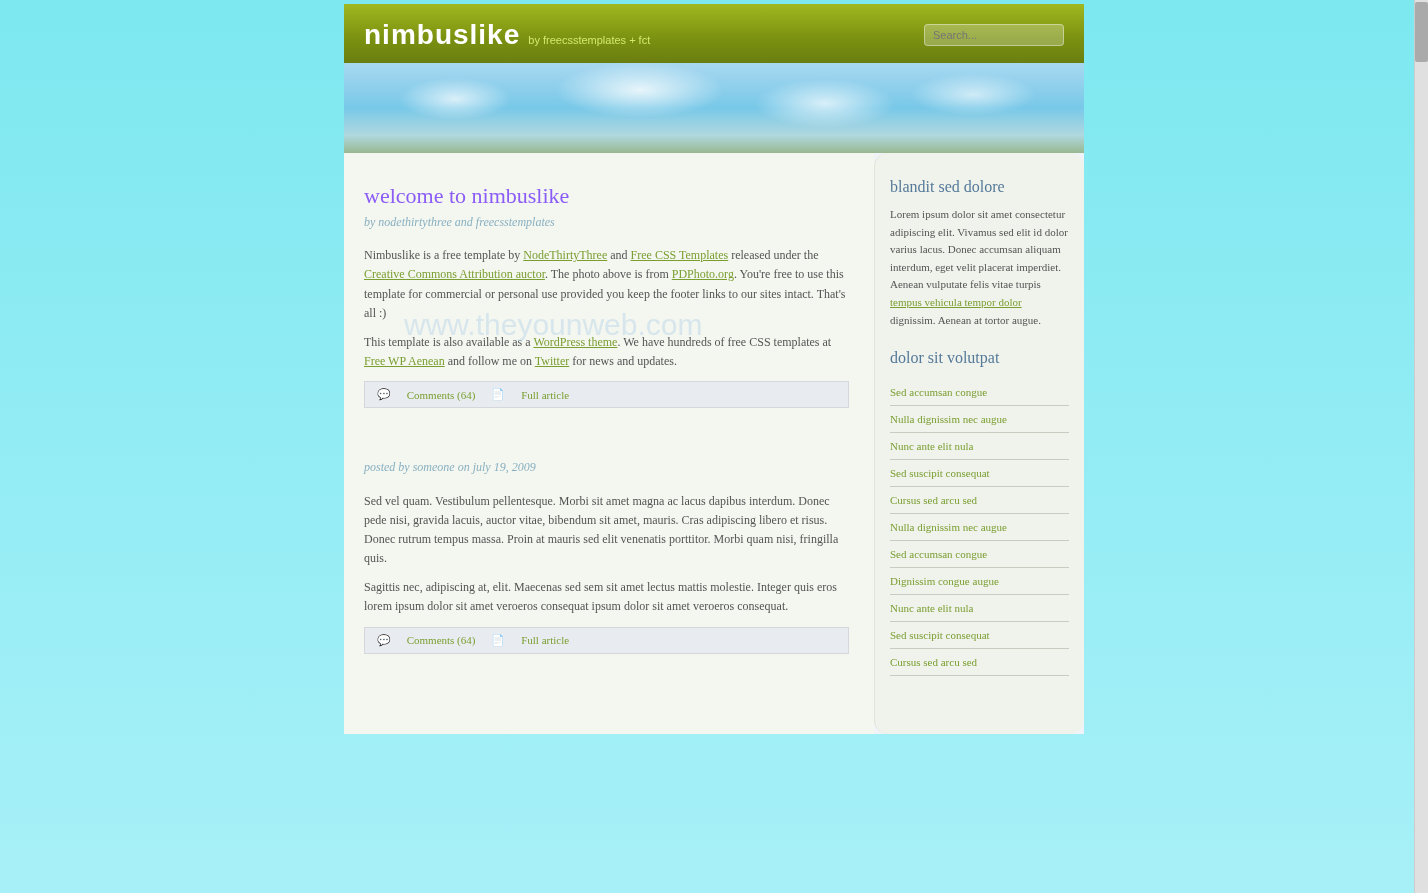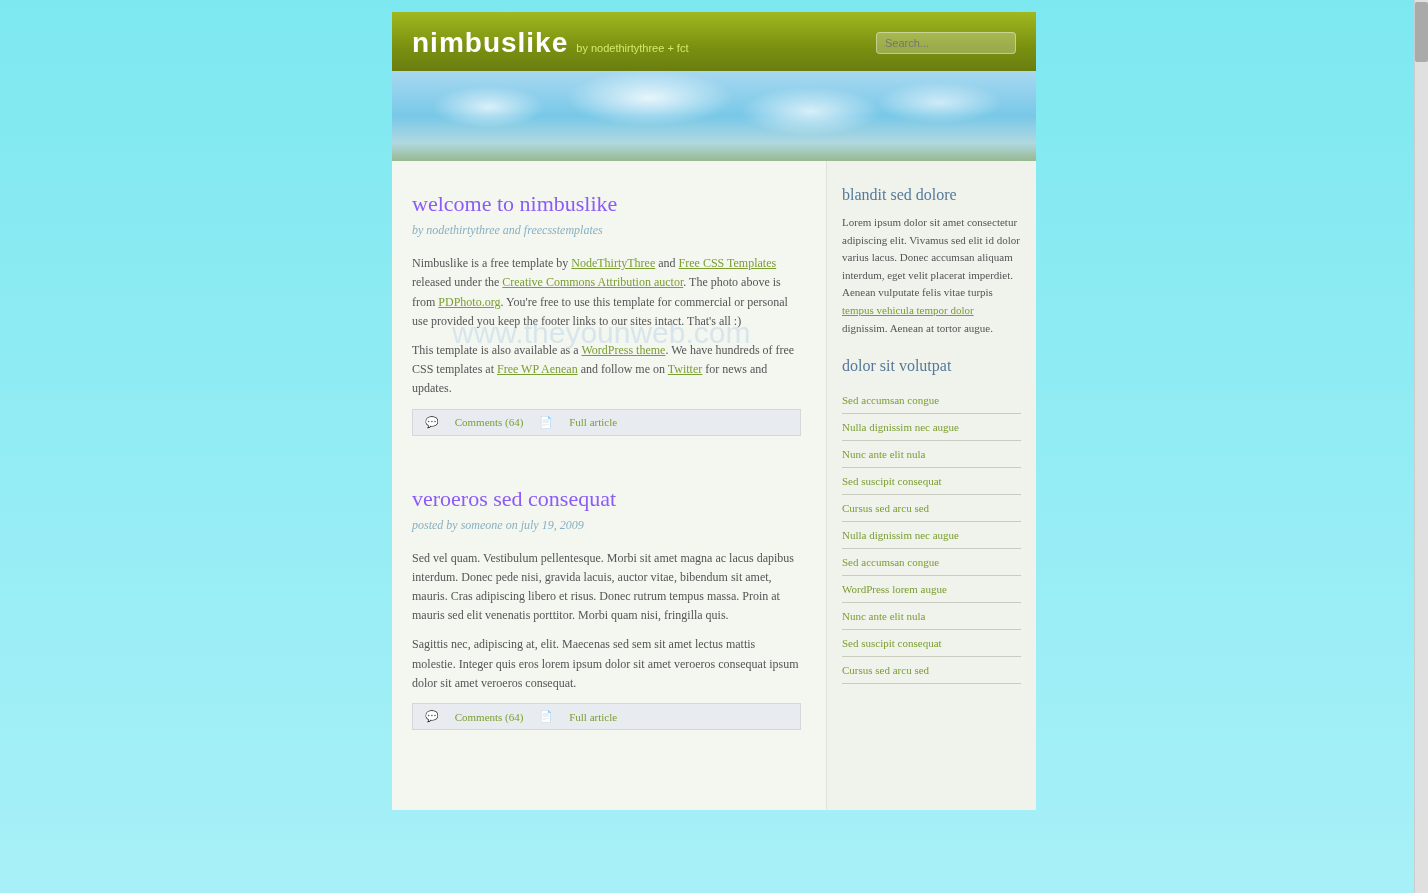--- a/index.html
+++ b/index.html
@@ -9,22 +9,22 @@
       font-size: 13px;
       color: #444;
     }
     .outer-wrapper {
       display: flex;
       justify-content: center;
       min-height: 893px;
       background: linear-gradient(to bottom, #7de8f0 0%, #a8f0f8 100%);
     }
     .site-container {
-      width: 644px;
-      margin: 12px auto;
+      width: 740px;
+      margin: 4px auto;
       background: transparent;
     }
     
     .site-header {
       background: linear-gradient(to bottom, #a0b820 0%, #7a9010 60%, #6a7e10 100%);
       padding: 15px 20px 12px 20px;
       display: flex;
       align-items: center;
       justify-content: space-between;
     }
@@ -100,20 +100,21 @@
     .main-content {
       flex: 1;
       padding: 30px 25px 30px 20px;
       background: #f4f6f0;
     }
     .sidebar {
       width: 210px;
       padding: 25px 15px 25px 15px;
       background: #f0f2ec;
       border-left: 1px solid #e0e4d8;
+      border-radius: 14px;
     }
     
     .article {
       margin-bottom: 30px;
       padding-bottom: 20px;
     }
     .article h2 {
       font-size: 22px;
       font-weight: normal;
       color: #8b5cf6;
@@ -217,21 +218,21 @@
   </style>
 </head>
 <body>
 
 <div class="outer-wrapper">
   <div class="site-container">
 
     <header class="site-header">
       <div class="site-title">
         <h1>nimbuslike</h1>
-        <span class="tagline">by nodethirtythree + fct</span>
+        <span class="tagline">by freecsstemplates + fct</span>
       </div>
       <input type="text" class="search-box" placeholder="Search..." style="">
     </header>
 
 
     <div class="banner">
       <div class="banner-clouds"></div>
     </div>
 
     <div class="main-content-wrapper relative-wrapper">
@@ -251,21 +252,20 @@
           </p>
           <div class="article-footer">
             <span>💬</span>
             <a href="#">Comments (64)</a>
             <span class="sep">📄</span>
             <a href="#">Full article</a>
           </div>
         </article>
 
         <article class="article">
-          <h2>veroeros sed consequat</h2>
           <p class="byline">posted by someone on july 19, 2009</p>
           <p>Sed vel quam. Vestibulum pellentesque. Morbi sit amet magna ac lacus dapibus interdum. Donec pede nisi, gravida lacuis, auctor vitae, bibendum sit amet, mauris. Cras adipiscing libero et risus. Donec rutrum tempus massa. Proin at mauris sed elit venenatis porttitor. Morbi quam nisi, fringilla quis.</p>
           <p>Sagittis nec, adipiscing at, elit. Maecenas sed sem sit amet lectus mattis molestie. Integer quis eros lorem ipsum dolor sit amet veroeros consequat ipsum dolor sit amet veroeros consequat.</p>
           <div class="article-footer">
             <span>💬</span>
             <a href="#">Comments (64)</a>
             <span class="sep">📄</span>
             <a href="#">Full article</a>
           </div>
         </article>
@@ -279,21 +279,21 @@
 
         <h4>dolor sit volutpat</h4>
         <ul class="sidebar-list">
         <li><a href="#">Sed accumsan congue</a></li>
             <li><a href="#">Nulla dignissim nec augue</a></li>
             <li><a href="#">Nunc ante elit nula</a></li>
             <li><a href="#">Sed suscipit consequat</a></li>
             <li><a href="#">Cursus sed arcu sed</a></li>
             <li><a href="#">Nulla dignissim nec augue</a></li>
             <li><a href="#">Sed accumsan congue</a></li>
-            <li><a href="#">WordPress lorem augue</a></li>
+            <li><a href="#">Dignissim congue augue</a></li>
             <li><a href="#">Nunc ante elit nula</a></li>
             <li><a href="#">Sed suscipit consequat</a></li>
             <li><a href="#">Cursus sed arcu sed</a></li>
           </ul>
       </aside>
     </div>
   </div>
 
   <div class="scrollbar-area">
     <div class="scrollbar-thumb"></div>

